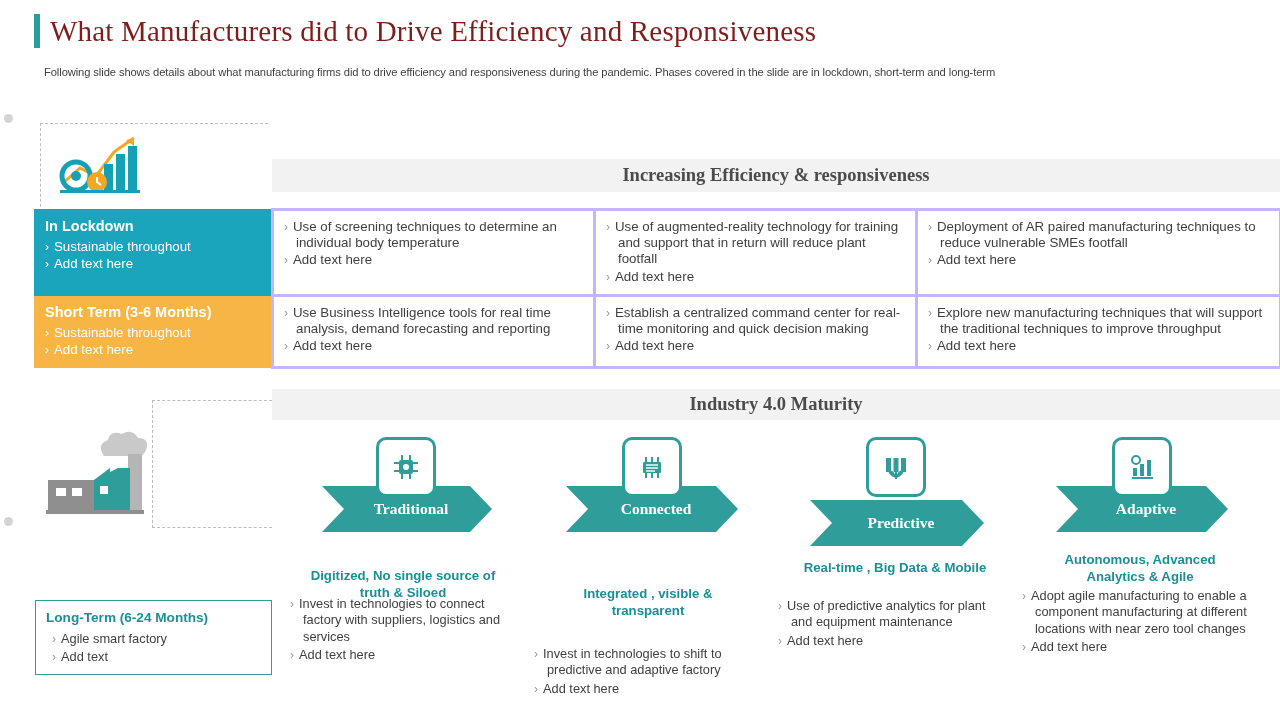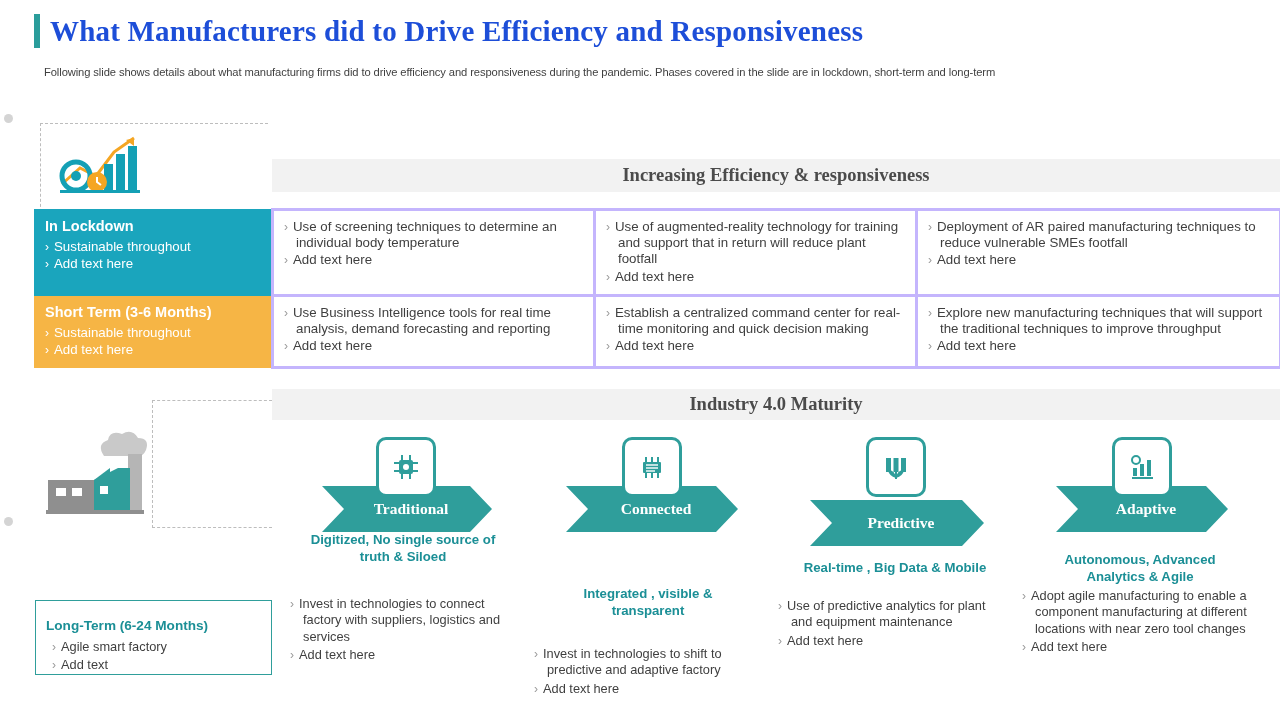--- a/index.html
+++ b/index.html
@@ -30,22 +30,22 @@
   }
   .title-accent {
     width: 6px;
     height: 34px;
     background: #2a9d9b;
     margin-right: 10px;
   }
   .title-text {
     font-family: "Liberation Serif", serif;
     font-size: 29px;
-    font-weight: bold;
-    color: #1d4ed8;
+    font-weight: normal;
+    color: #7f1d1d;
     letter-spacing: 0.2px;
     white-space: nowrap;
   }
   .subtitle {
     position: absolute;
     left: 44px;
     top: 66px;
     font-size: 11.2px;
     color: #3f3f3f;
     letter-spacing: -0.1px;
@@ -166,21 +166,21 @@
   .mat-body .li {
     padding-left: 13px;
     text-indent: -13px;
     margin-bottom: 2px;
   }
   
   .lt-box {
     position: absolute;
     border: 1px solid #2f9e9b;
     box-sizing: border-box;
-    padding: 17px 10px;
+    padding: 9px 10px;
   }
   .lt-title {
     font-size: 13.6px;
     font-weight: bold;
     color: #1b8f96;
     margin-bottom: 6px;
   }
   .lt-item {
     font-size: 12.8px;
     color: #3f3f3f;
@@ -301,21 +301,21 @@
         <line x1="3" y1="11" x2="8" y2="11"></line>
           <line x1="3" y1="19" x2="8" y2="19"></line>
         <line x1="22" y1="11" x2="27" y2="11"></line>
           <line x1="22" y1="19" x2="27" y2="19"></line>
       </g>
     </svg>
   </div>
   <div class="arrow first" style="left:322px; top:486px; width:162px;">
     <span>Traditional</span>
   </div>
-  <div class="mat-head" style="left:296px; top:532px; width:214px;">Digitized, No single source of truth &amp; Siloed</div>
+  <div class="mat-head" style="left:296px; top:568px; width:214px;">Digitized, No single source of truth &amp; Siloed</div>
   <div class="mat-body" style="left:290px; top:596px; width:220px;">
     <span class="li"><span class="chev">›</span><span>Invest in technologies to connect factory with suppliers, logistics and services</span></span>
     <span class="li"><span class="chev">›</span><span>Add text here</span></span>
   </div>
 
   <div class="icon-box" style="left:622px; top:437px;">
     <svg width="30" height="30" viewBox="0 0 30 30" xmlns="http://www.w3.org/2000/svg">
       <rect x="6" y="10" width="18" height="11" rx="1" fill="#2f9e9b"></rect>
       <g stroke="#2f9e9b" stroke-width="2">
         <line x1="9" y1="5" x2="9" y2="10"></line>

